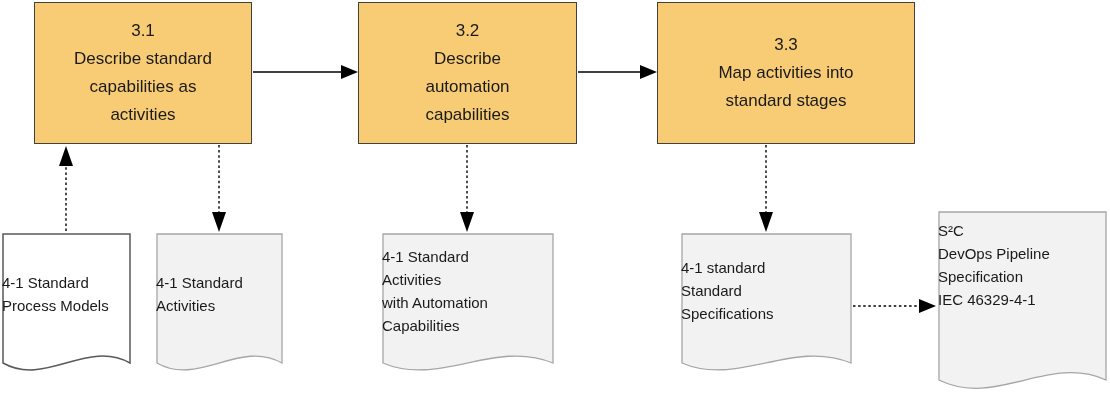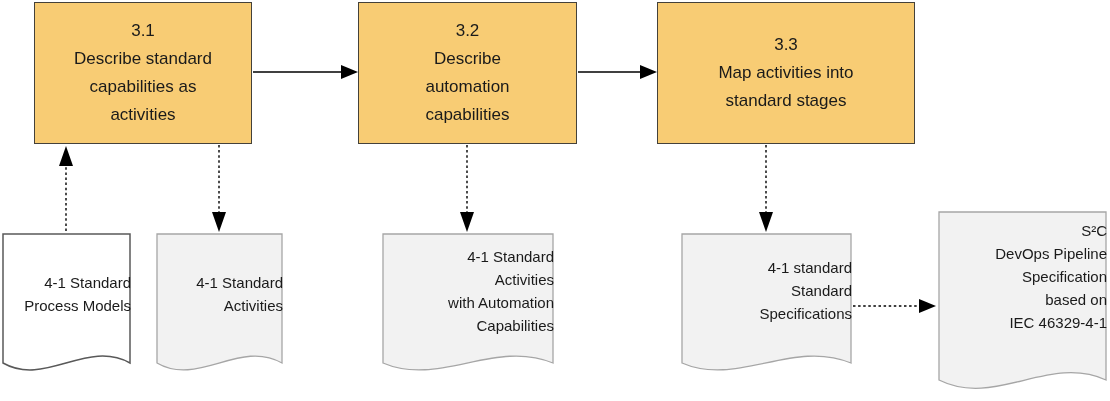--- a/index.html
+++ b/index.html
@@ -51,21 +51,21 @@
   }
   .doc.doc-white path {
     fill: var(--document-white-fill);
     stroke: var(--document-dark-border);
     stroke-width: 1.5;
   }
   .doc-text {
     position: absolute;
     left: 0;
     width: 100%;
-    text-align: right;
+    text-align: left;
     font-size: 15px;
     line-height: 23px;
   }
   .solid-line { stroke: var(--arrow-color); stroke-width: 1.5; }
   .dashed-line { stroke: var(--arrow-color); stroke-width: 1.4; stroke-dasharray: 2.5 2.6; }
   .arrow-head { fill: var(--arrow-color); stroke: none; }
 </style>
 </head>
 <body>
 
@@ -173,18 +173,17 @@
   </div>
 
   <div class="doc" style="left:938px; top:211px; width:169px; height:190px;">
     <svg width="169" height="190" viewBox="0 0 169 190">
       <path d="M1,1 L168,1 L168,169 C111,143 57,197 1,169 Z"></path>
     </svg>
     <div class="doc-text" style="top:8px;">
       <div>S²C</div>
       <div>DevOps Pipeline</div>
       <div>Specification</div>
-      <div>based on</div>
       <div>IEC 46329-4-1</div>
     </div>
   </div>
 
 </div>
 
 </body></html>

